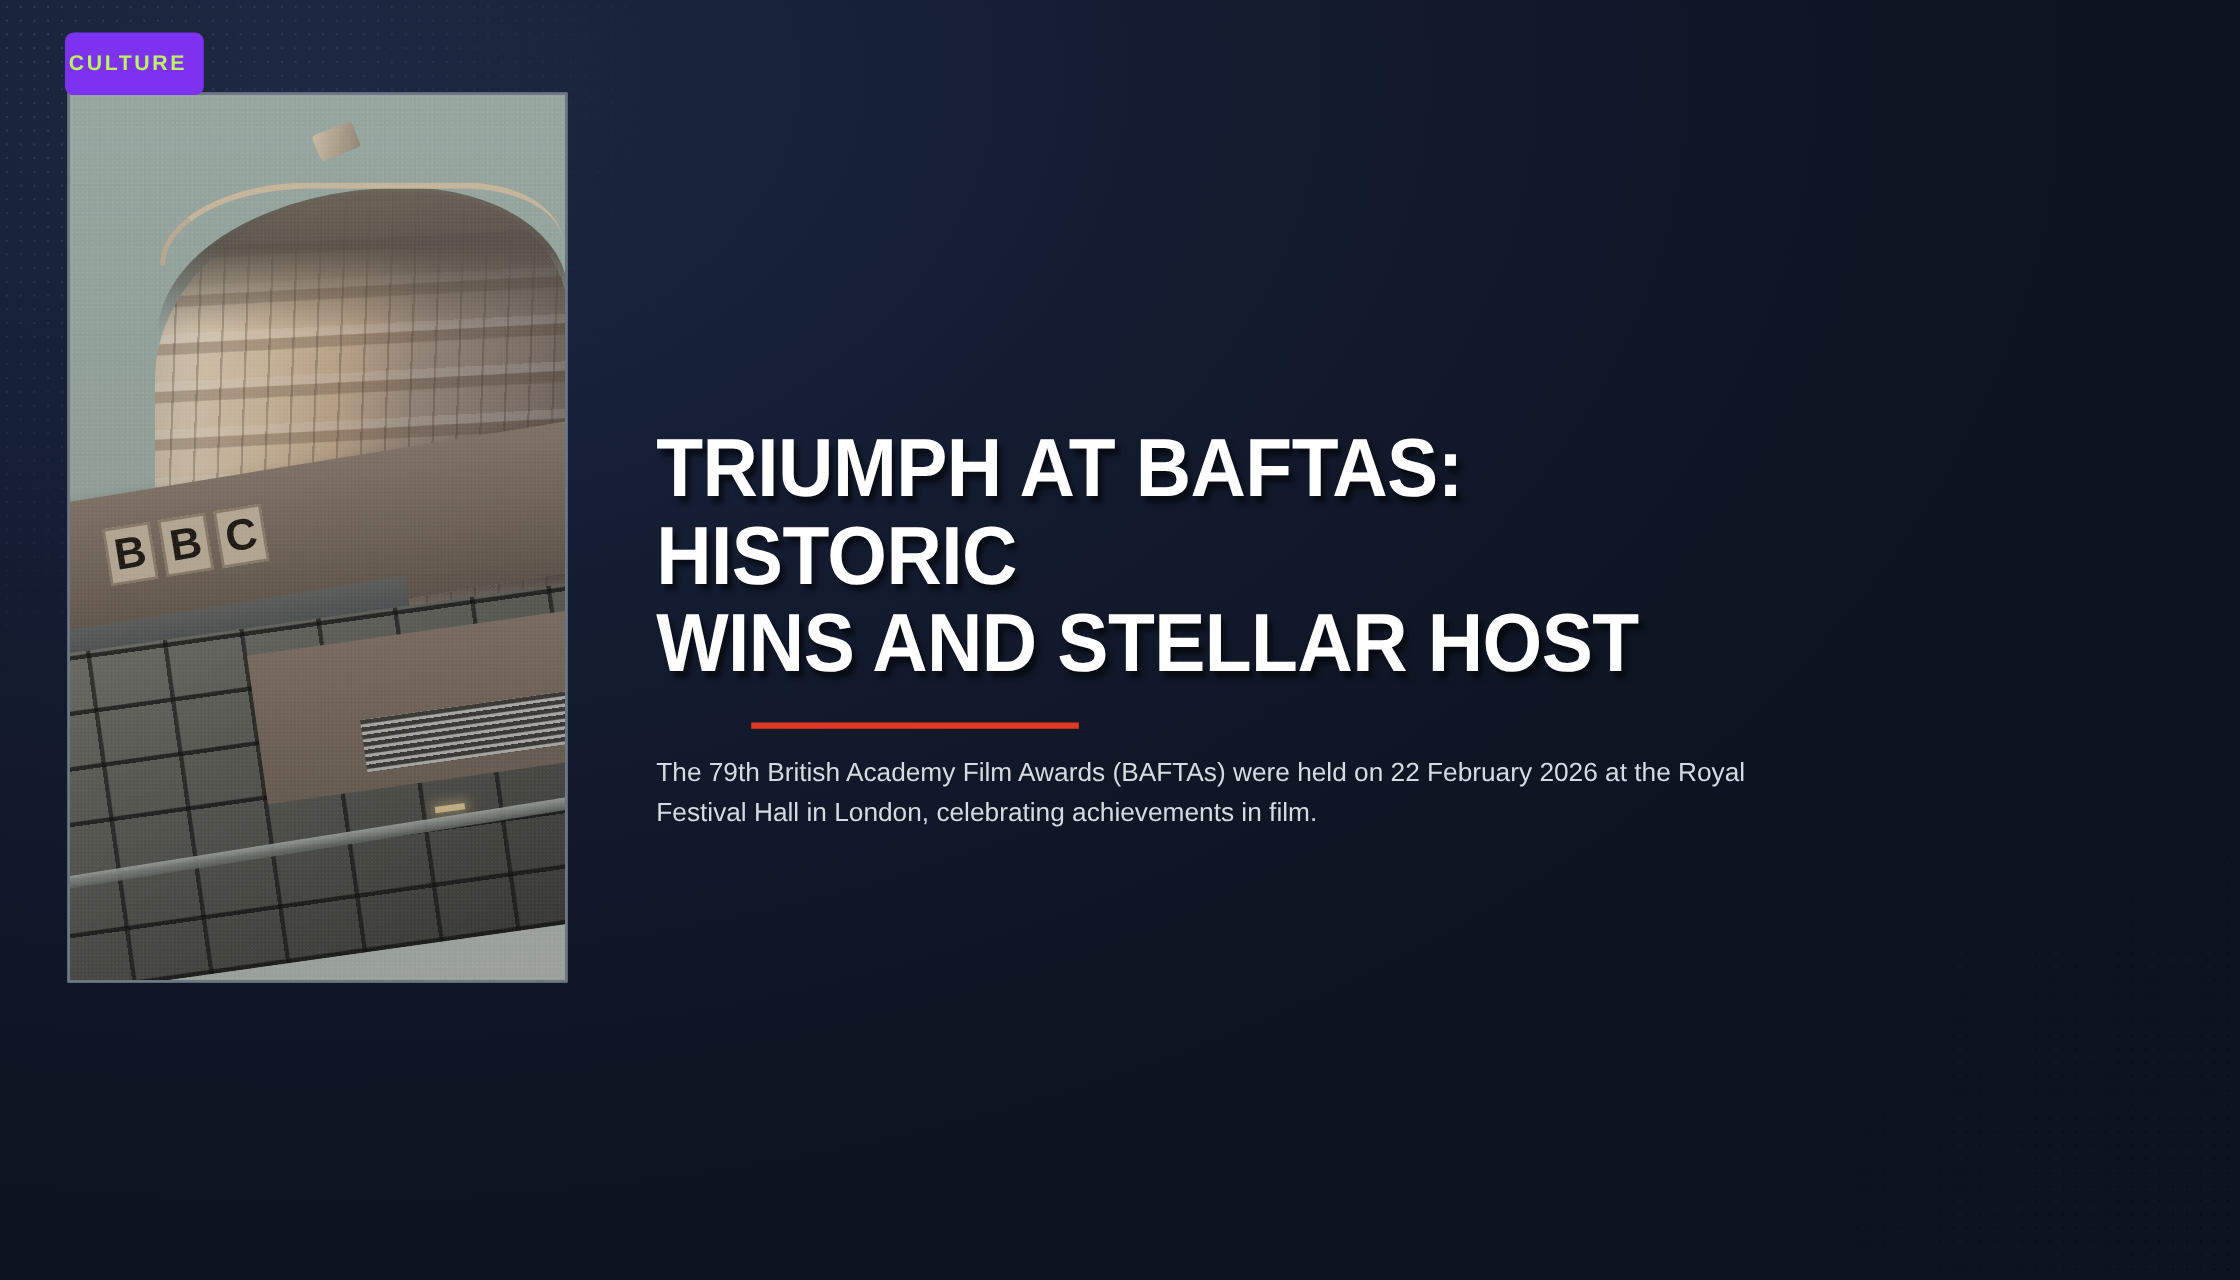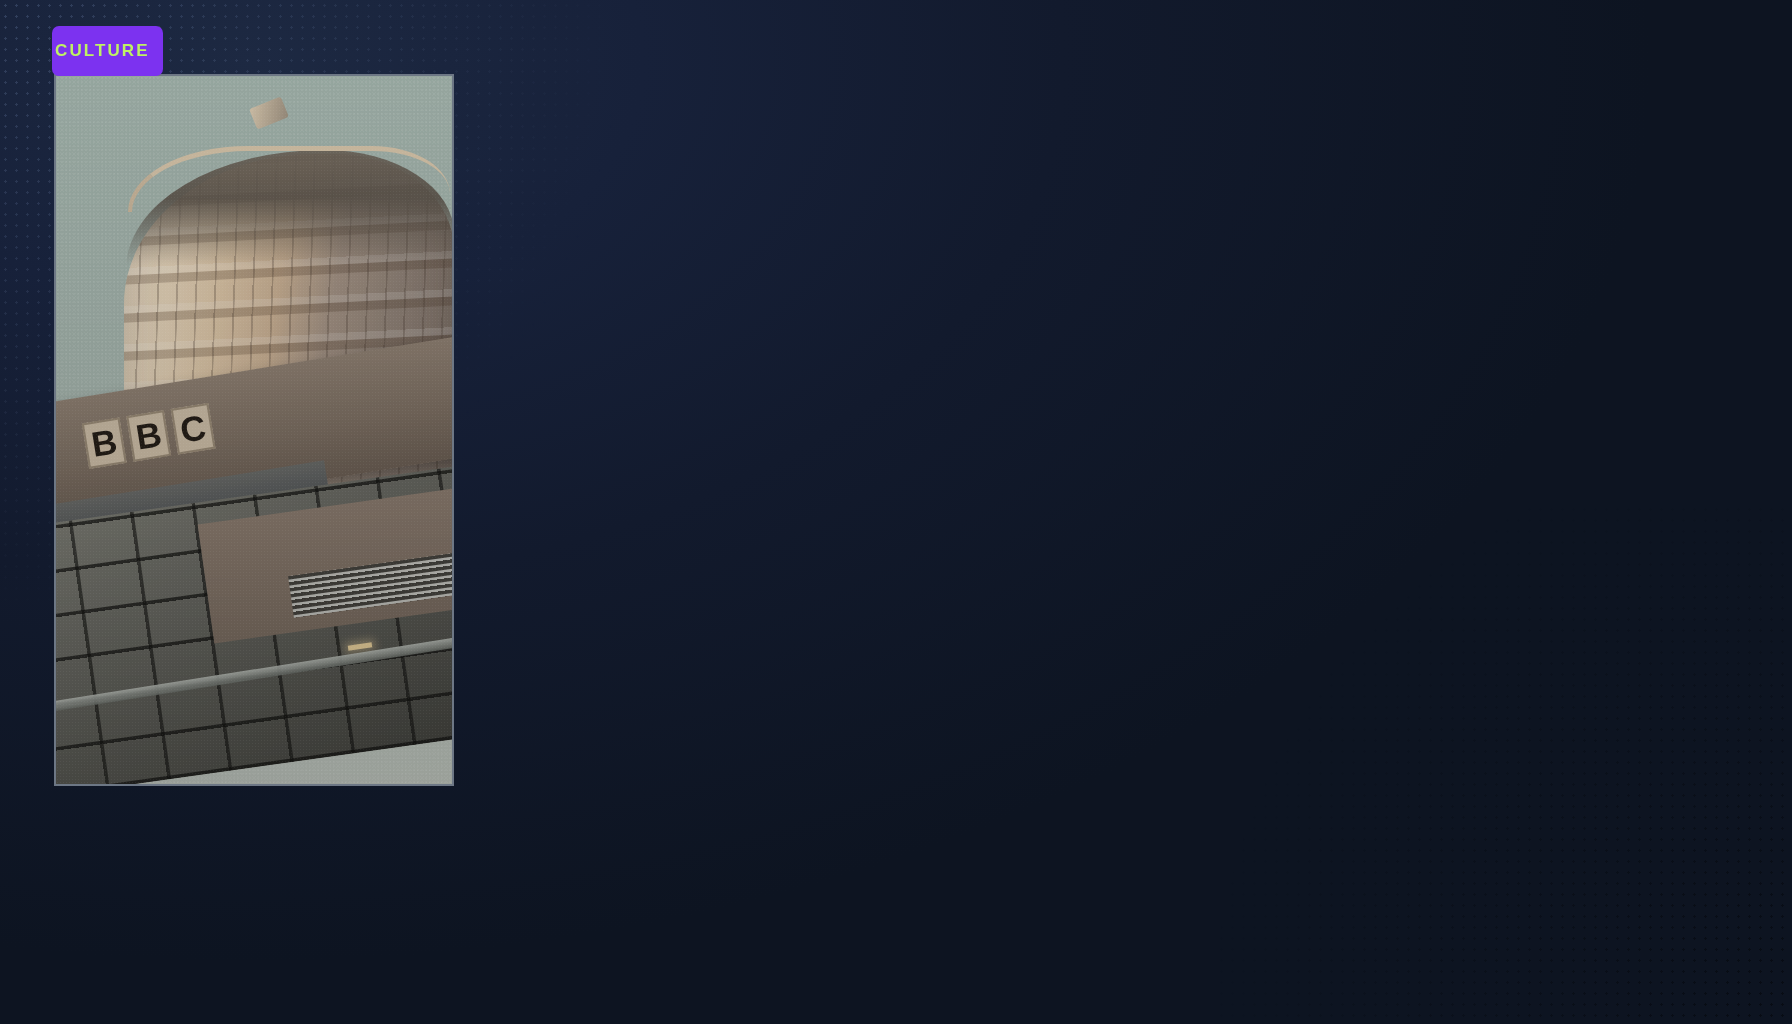--- a/index.html
+++ b/index.html
@@ -396,14 +396,20 @@
 
       <div class="photo-grade"></div>
       <div class="photo-grain"></div>
     </div>
   </div>
 
   <div class="badge">
     <span class="badge-label">CULTURE</span>
   </div>
 
+  <div class="content">
+    <h1 class="headline">TRIUMPH AT BAFTAS: HISTORIC
+WINS AND STELLAR HOST</h1>
+    <div class="divider"></div>
+    <p class="standfirst">The 79th British Academy Film Awards (BAFTAs) were held on 22 February 2026 at the Royal Festival Hall in London, celebrating achievements in film.</p>
+  </div>
 
 </div>
 
 </body></html>

